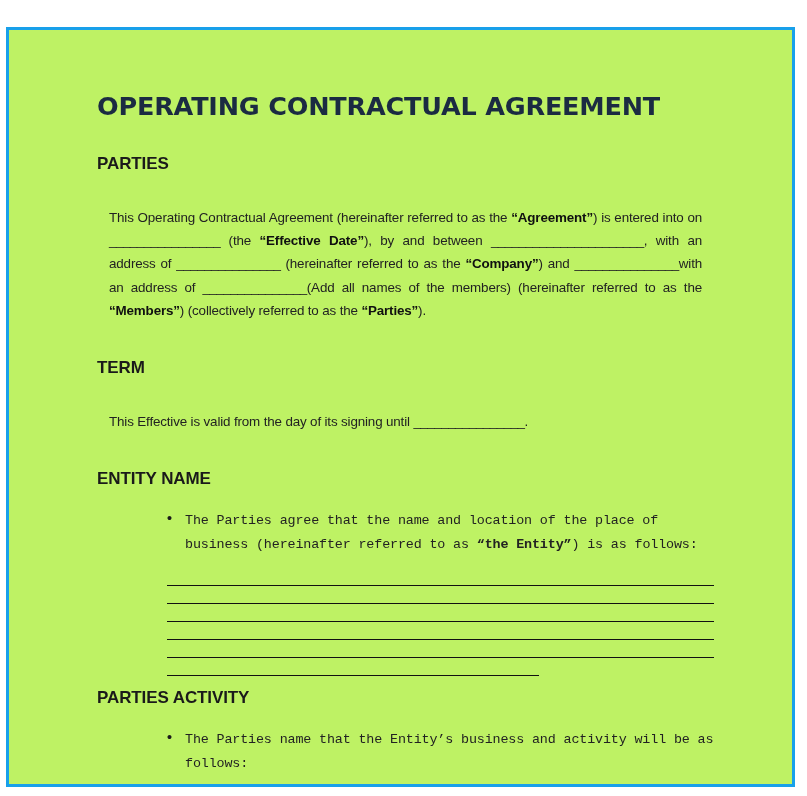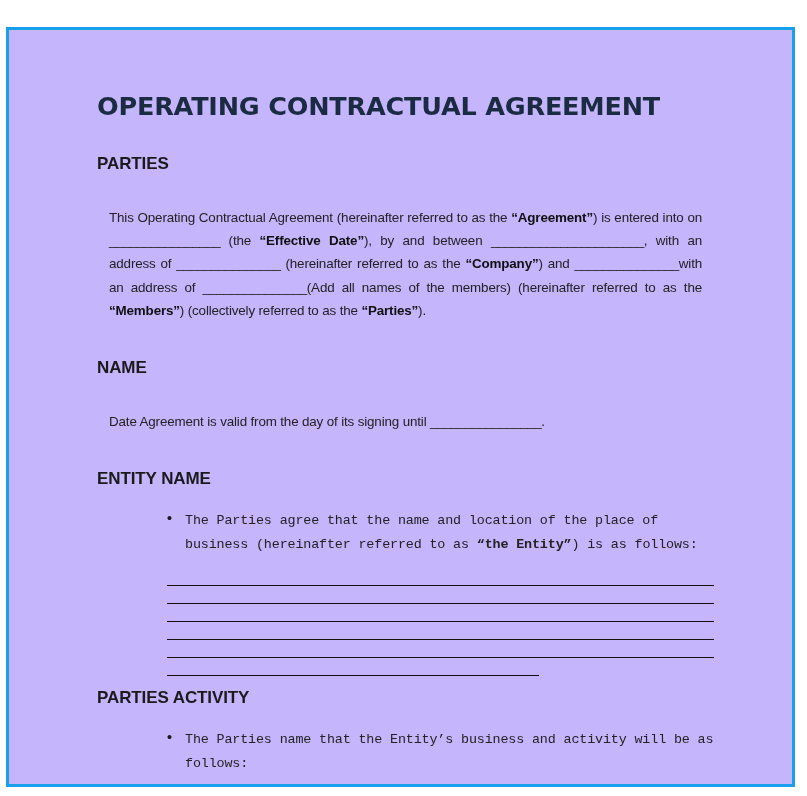--- a/index.html
+++ b/index.html
@@ -17,21 +17,21 @@
 
   
   #page-frame {
     position: absolute;
     left: 6px;
     top: 27px;
     width: 789px;
     height: 760px;
     border: 3px solid #18a0ea;
     box-sizing: border-box;
-    background: #c4b5fd;
+    background: #bef264;
     overflow: hidden;
   }
 
   
   #doc {
     position: absolute;
     left: 88px;   
     top: 62px;    
     width: 617px; 
   }
@@ -127,23 +127,23 @@
   <div id="doc">
 
     <h1 id="doc-title">OPERATING CONTRACTUAL AGREEMENT</h1>
 
     <div class="section-heading">PARTIES</div>
     <div class="gap-md"></div>
     <p class="para"><span>This Operating Contractual Agreement (hereinafter referred to as the </span><b>“Agreement”</b><span>) is entered into on </span><span class="blank">________________</span><span> (the </span><b>“Effective Date”</b><span>), by and between </span><span class="blank">______________________</span><span>, with an address of </span><span class="blank">_______________</span><span> (hereinafter referred to as the </span><b>“Company”</b><span>) and </span><span class="blank">_______________</span><span>with an address of </span><span class="blank">_______________</span><span>(Add all names of the members) (hereinafter referred to as the </span><b>“Members”</b><span>) (collectively referred to as the </span><b>“Parties”</b><span>).</span></p>
 
     <div class="gap-lg"></div>
 
-    <div class="section-heading">NAME</div>
+    <div class="section-heading">TERM</div>
     <div class="gap-md"></div>
-    <p class="para nojust"><span>Date Agreement is valid from the day of its signing until </span><span class="blank">________________</span><span>.</span></p>
+    <p class="para nojust"><span>This Effective is valid from the day of its signing until </span><span class="blank">________________</span><span>.</span></p>
 
     <div class="gap-lg"></div>
 
     <div class="section-heading">ENTITY NAME</div>
     <div class="gap-md"></div>
     <ul class="bullets">
       <li><span>The Parties agree that the name and location of the place of business (hereinafter referred to as </span><b>“the Entity”</b><span>) is as follows:</span></li>
     </ul>
     <div style="height:11px"></div>
     <div class="rules">

